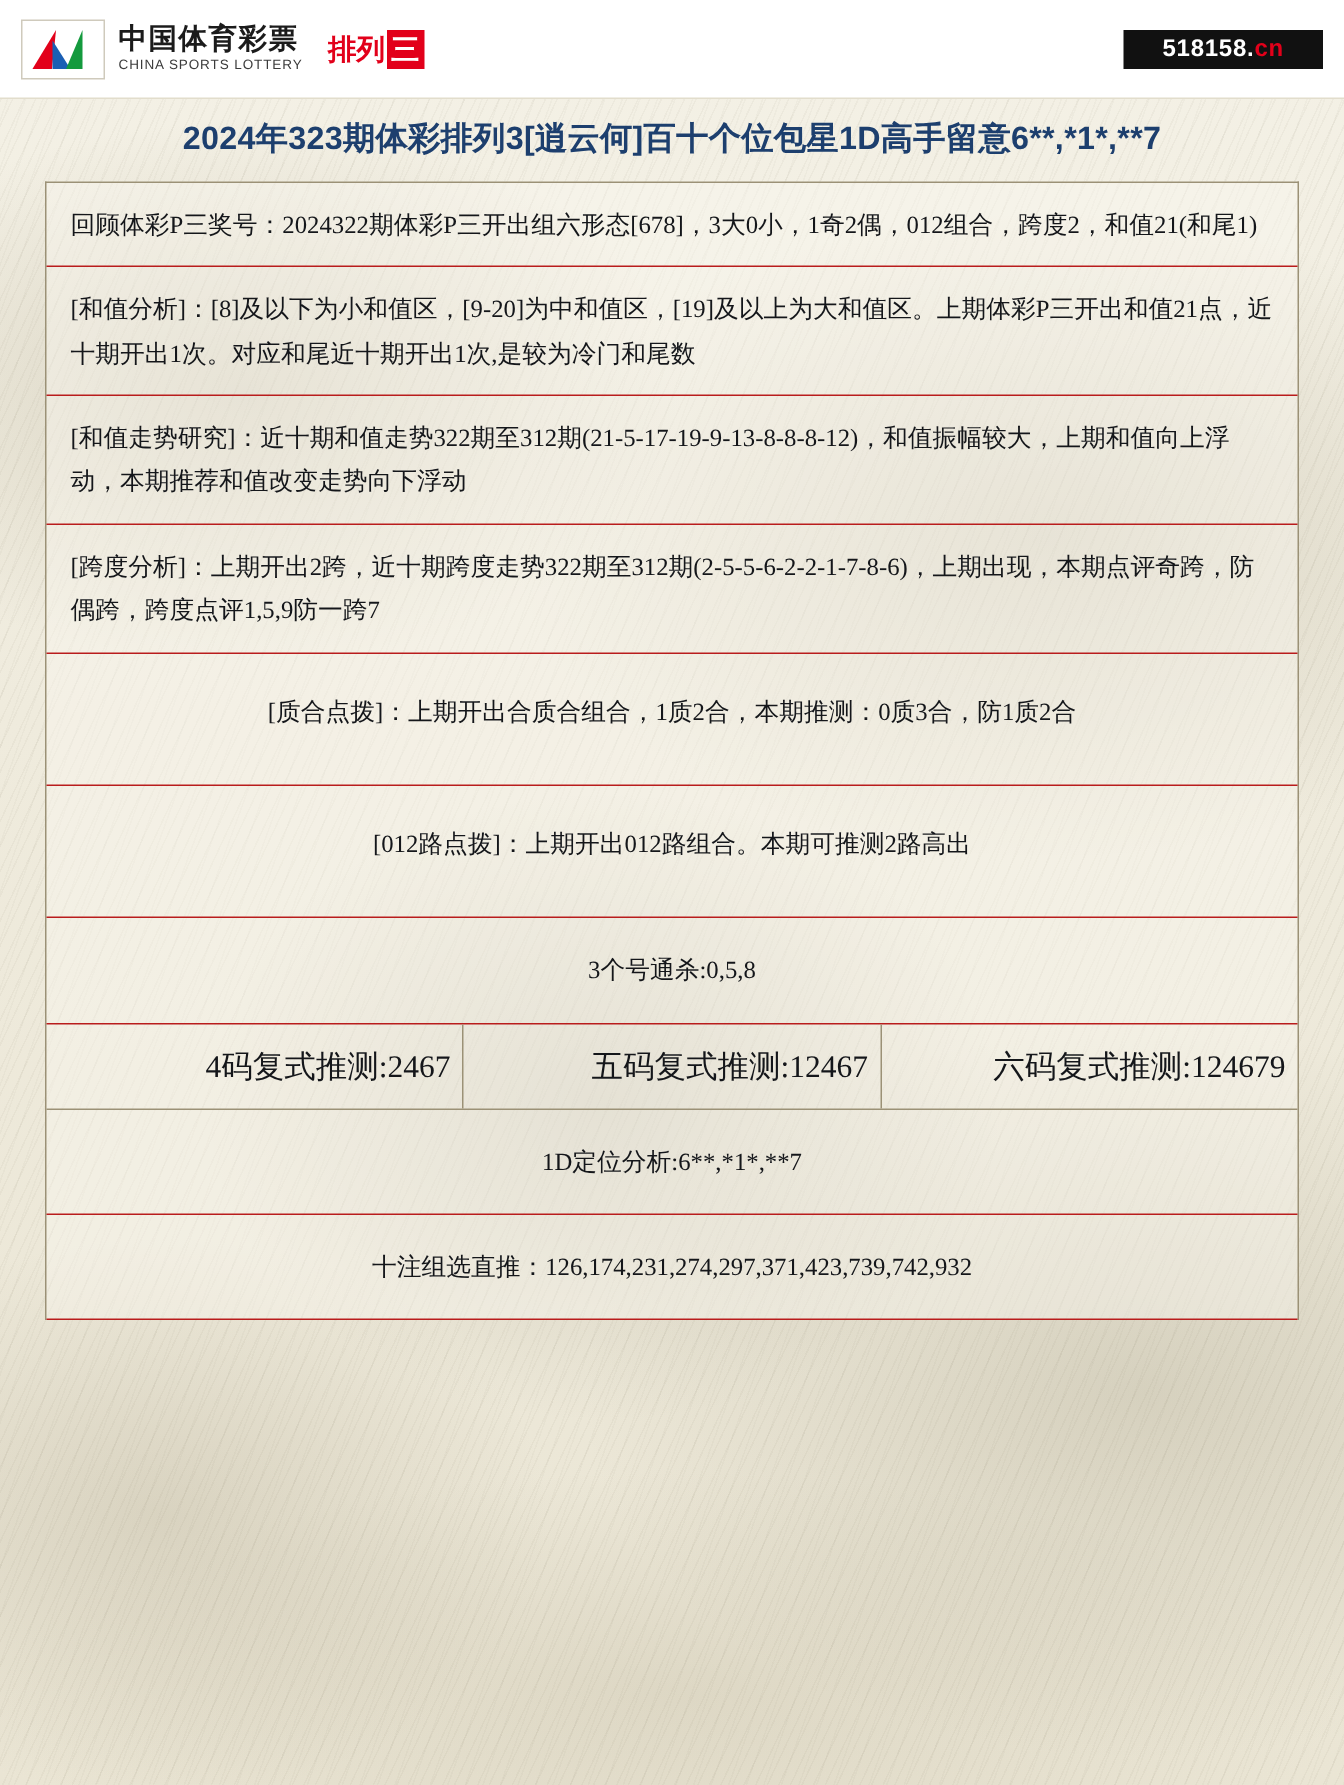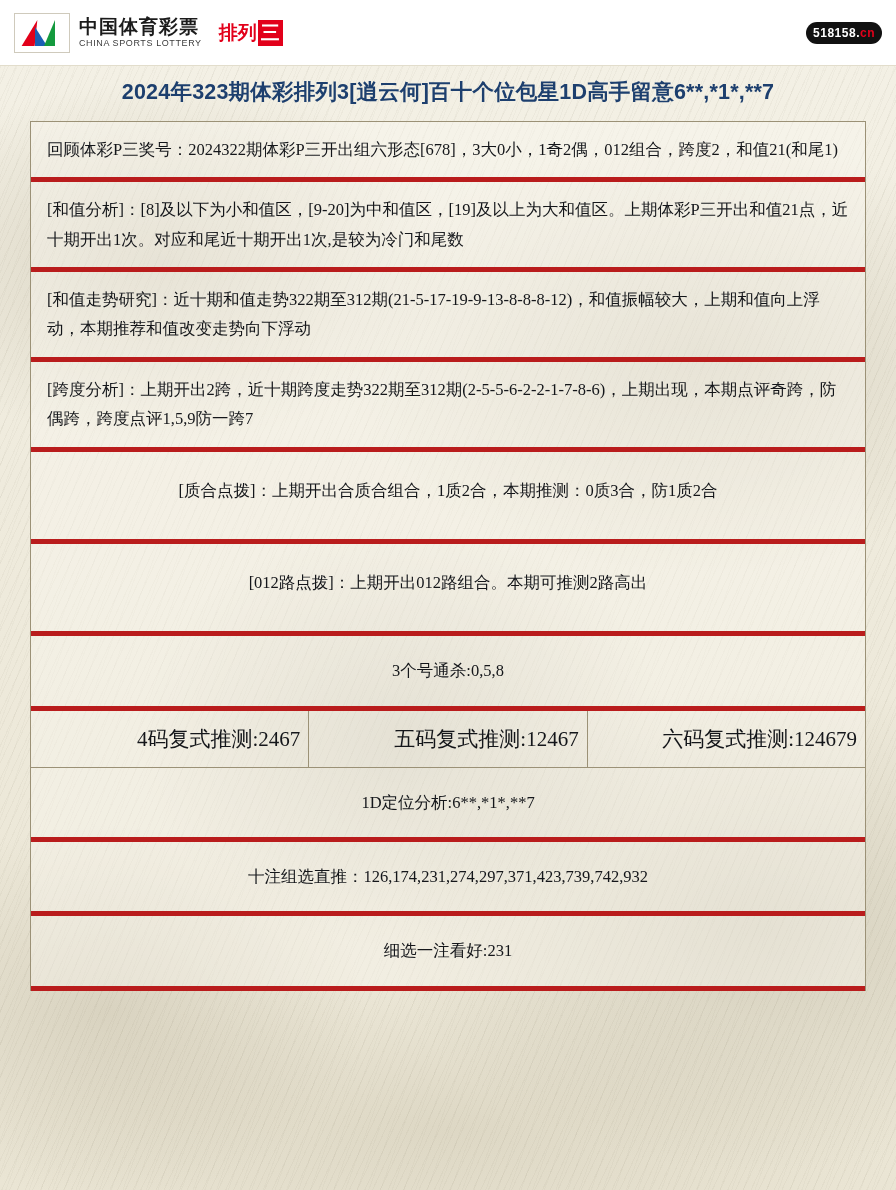--- a/index.html
+++ b/index.html
@@ -104,25 +104,25 @@
     color: #ffffff;
     background: #e2001a;
     padding: 0 3px;
     margin-left: 1px;
   }
   .site-tag {
     margin-left: auto;
     background: #111111;
     color: #ffffff;
     font-family: "Liberation Sans", sans-serif;
-    font-size: 12px;
-    font-weight: bold;
-    padding: 4px 7px;
+    font-size: 16px;
+    font-weight: bold;
+    padding: 4px 26px;
     letter-spacing: 0.5px;
-    border-radius: 12px;
+    border-radius: 0;
   }
   .site-tag .cn { color: #e2001a; }
 
   .title {
     position: relative;
     text-align: center;
     font-size: 21.5px;
     font-weight: bold;
     color: #1d3f6e;
     padding: 11px 10px 9px 10px;
@@ -132,21 +132,21 @@
 
   
   .sheet {
     position: relative;
     margin: 6px 30px 0 30px;
     border: 1px solid #9b9176;
     border-bottom: none;
     background: rgba(250,248,240,0.42);
   }
   .row {
-    border-bottom: 5px solid #b91c1c;
+    border-bottom: 1px solid #b91c1c;
     padding: 13px 16px;
     font-size: 16.5px;
     line-height: 1.78;
     color: #14161a;
     box-sizing: border-box;
   }
   .row.center { text-align: center; }
   .row.just { text-align: left; }
   .split {
     display: flex;
@@ -207,15 +207,14 @@
     <div class="row center xtall">[质合点拨]：上期开出合质合组合，1质2合，本期推测：0质3合，防1质2合</div>
     <div class="row center xtall">[012路点拨]：上期开出012路组合。本期可推测2路高出</div>
     <div class="row center tall">3个号通杀:0,5,8</div>
     <div class="split">
       <div class="cell tall">4码复式推测:2467</div>
       <div class="cell tall">五码复式推测:12467</div>
       <div class="cell tall">六码复式推测:124679</div>
     </div>
     <div class="row center tall">1D定位分析:6**,*1*,**7</div>
     <div class="row center tall">十注组选直推：126,174,231,274,297,371,423,739,742,932</div>
-    <div class="row center tall">细选一注看好:231</div>
   </div>
 </div>
 
 </body></html>

